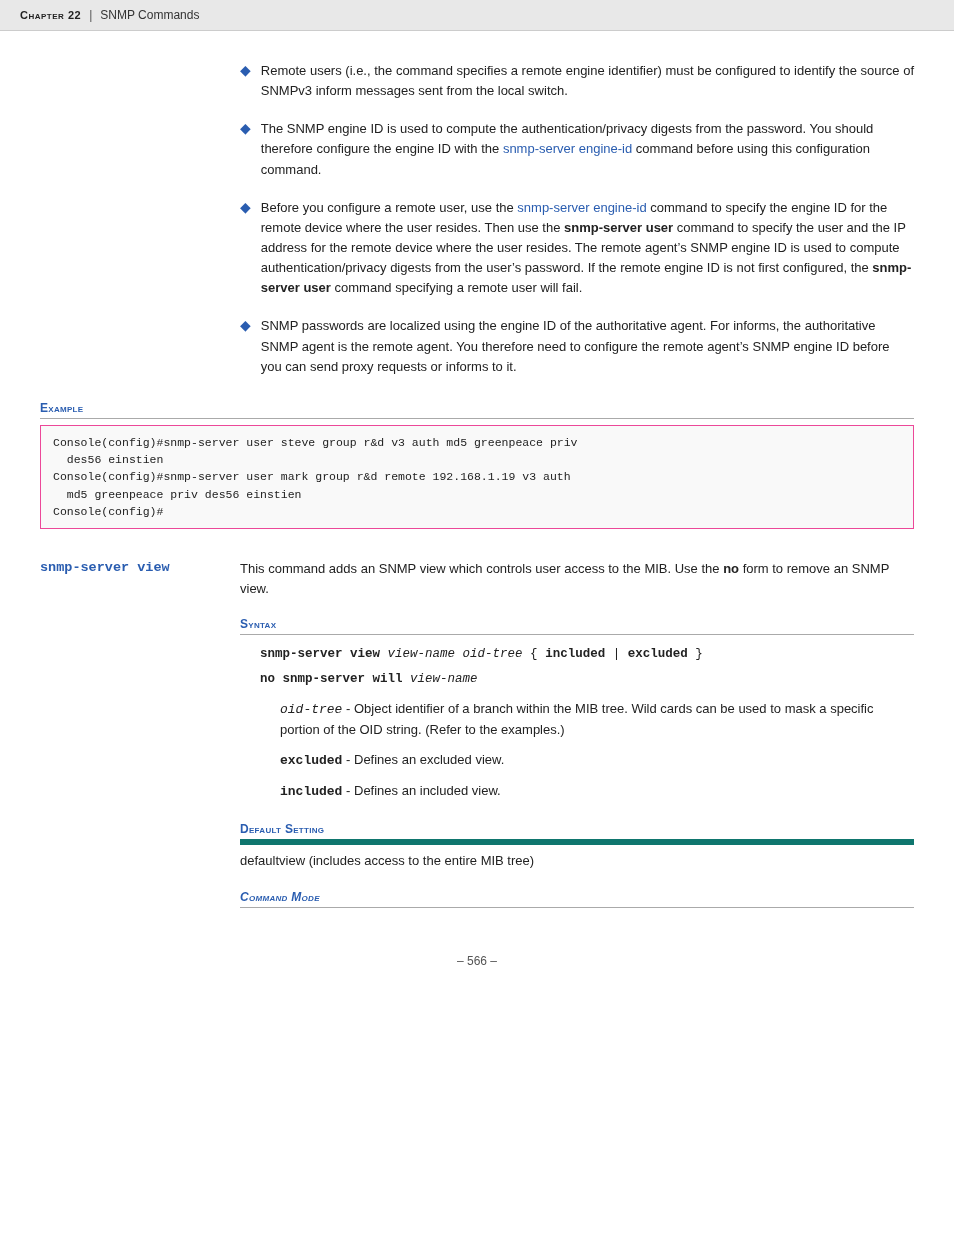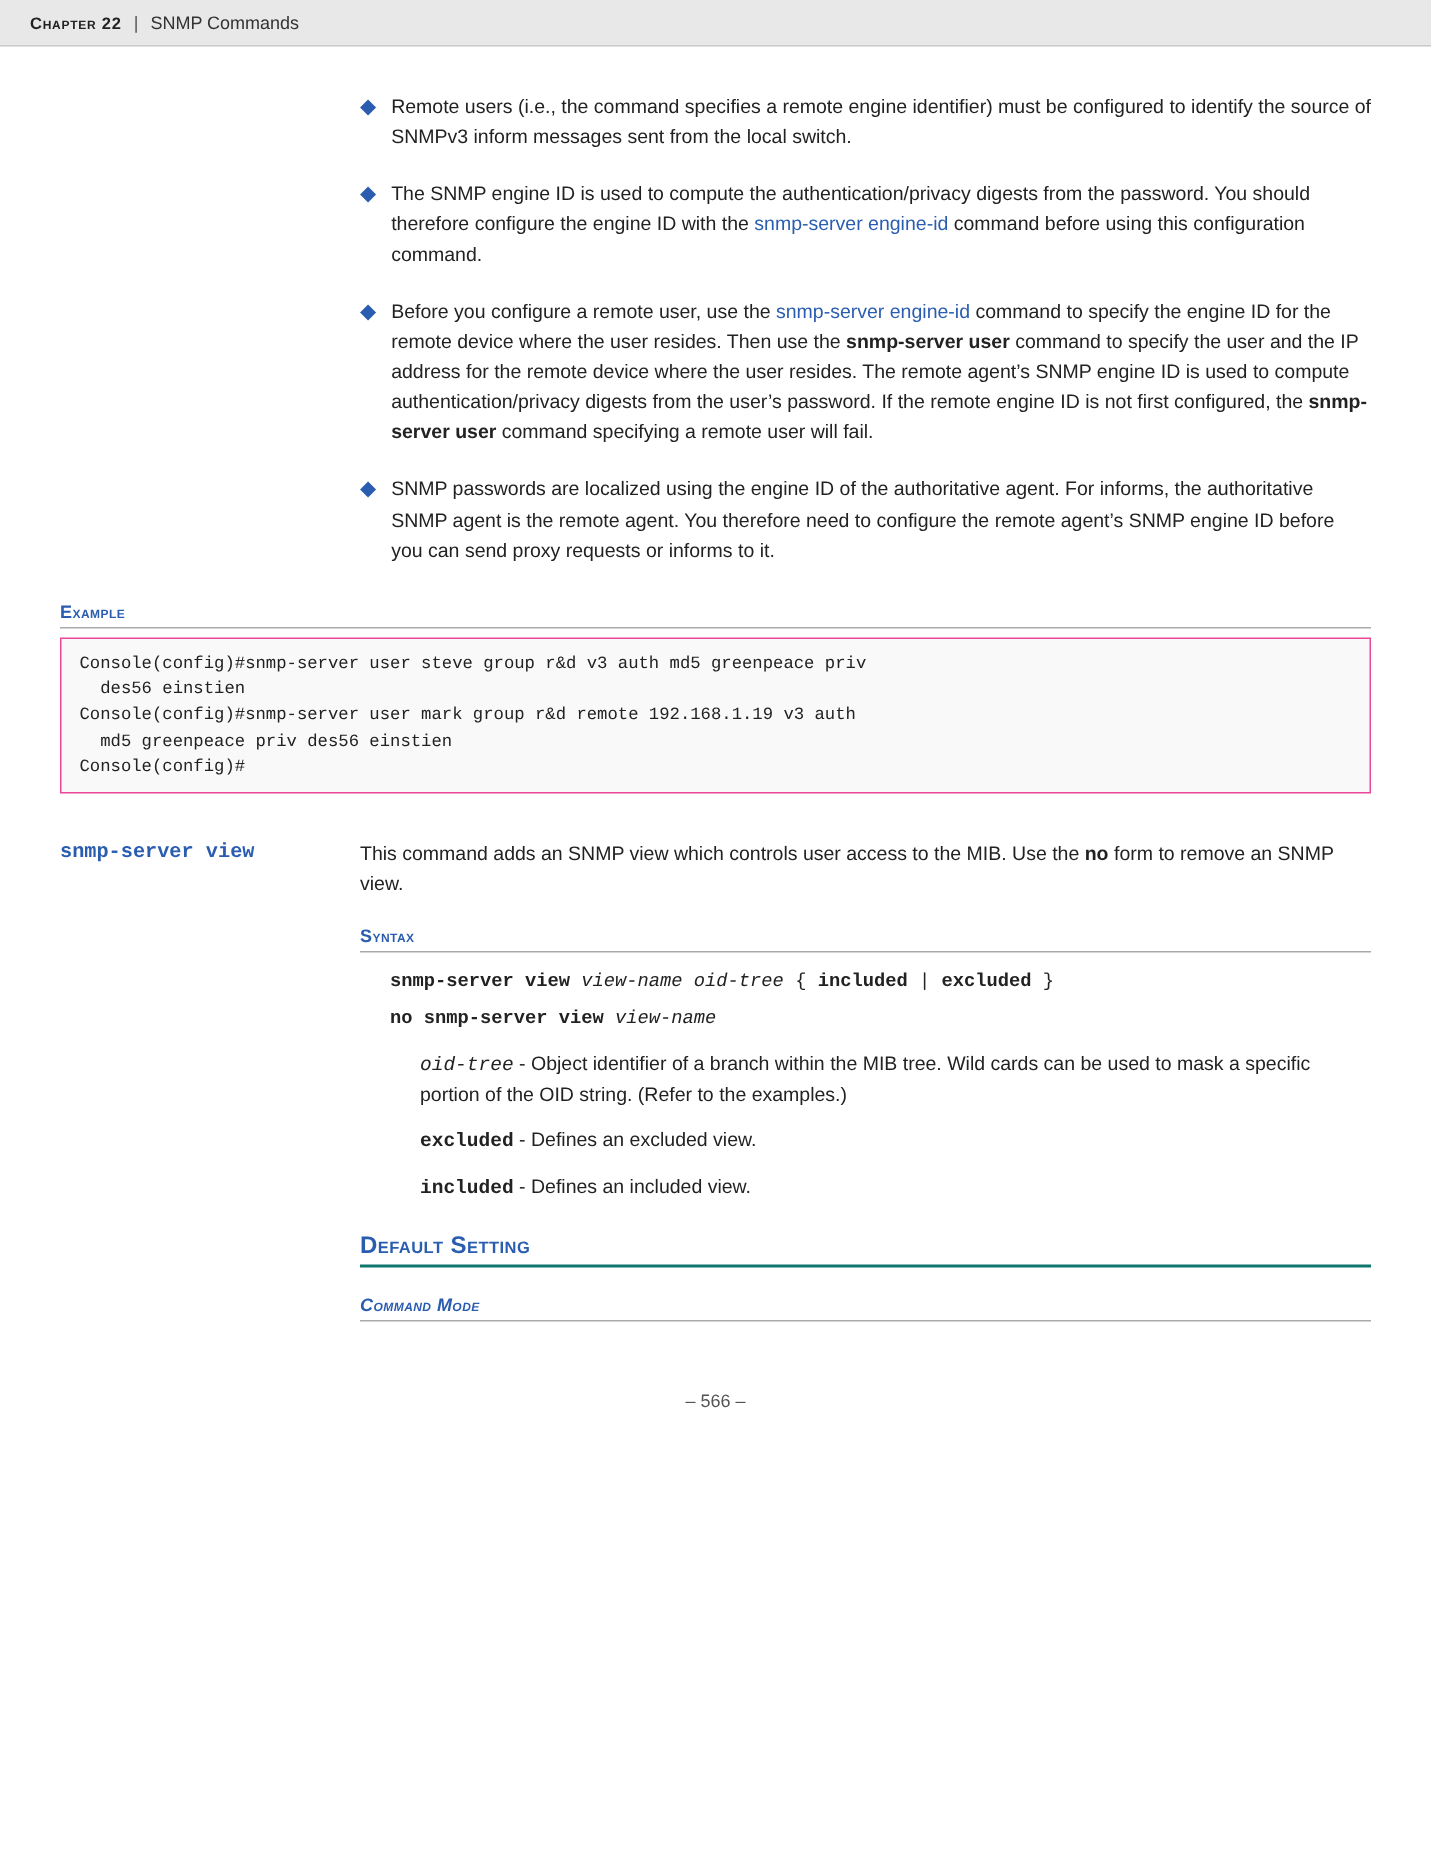--- a/index.html
+++ b/index.html
@@ -182,24 +182,24 @@
       font-weight: bold;
       font-family: 'Courier New', Courier, monospace;
     }
 
     .default-setting-section {
       margin-top: 20px;
     }
 
     .default-label {
       font-variant: small-caps;
-      font-size: 16px;
-      font-weight: bold;
-      color: #2a5db0;
-      border-bottom: 2px solid #0f766e;
+      font-size: 12px;
+      font-weight: bold;
+      color: #2a5db0;
+      border-bottom: 6px solid #0f766e;
       padding-bottom: 3px;
       margin-bottom: 6px;
       letter-spacing: 0.3px;
     }
 
     .default-value {
       font-size: 13px;
       line-height: 1.55;
       margin-left: 0;
     }
@@ -297,21 +297,21 @@
           <span> </span>
           <span class="cmd-italic">view-name oid-tree</span>
           <span> {</span>
           <span class="cmd-bold">included</span>
           <span> | </span>
           <span class="cmd-bold">excluded</span>
           <span>}</span>
         </div>
 
         <div class="syntax-line">
-          <span class="cmd-bold">no snmp-server view</span>
+          <span class="cmd-bold">no snmp-server will</span>
           <span> </span>
           <span class="cmd-italic">view-name</span>
         </div>
 
         <div class="param-list">
 
 
           <div class="param-item">
             <span class="param-name">oid-tree</span>
             <span> - Object identifier of a branch within the MIB tree. Wild cards can be used to mask a specific portion of the OID string. (Refer to the examples.)</span>
@@ -326,20 +326,21 @@
             <span class="param-bold">included</span>
             <span> - Defines an included view.</span>
           </div>
 
         </div>
 
       </div>
 
       <div class="default-setting-section">
         <div class="default-label">Default Setting</div>
+        <div class="default-value">defaultview (includes access to the entire MIB tree)</div>
       </div>
 
       <div class="command-mode-section">
         <div class="command-mode-label">Command Mode</div>
       </div>
 
     </div>
 
   </div>
 

